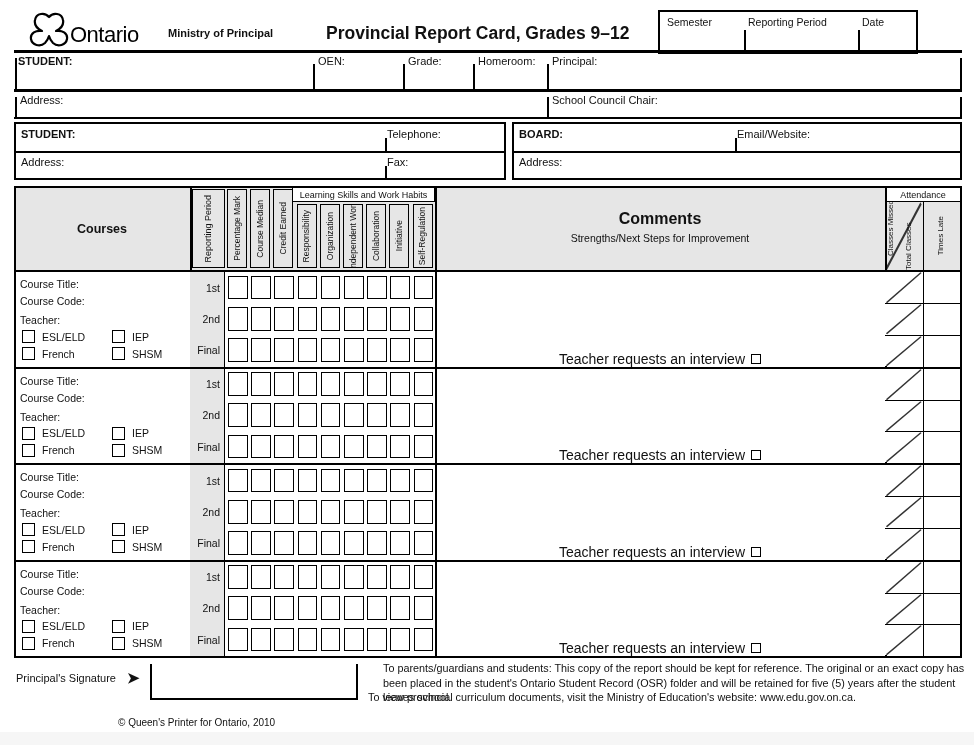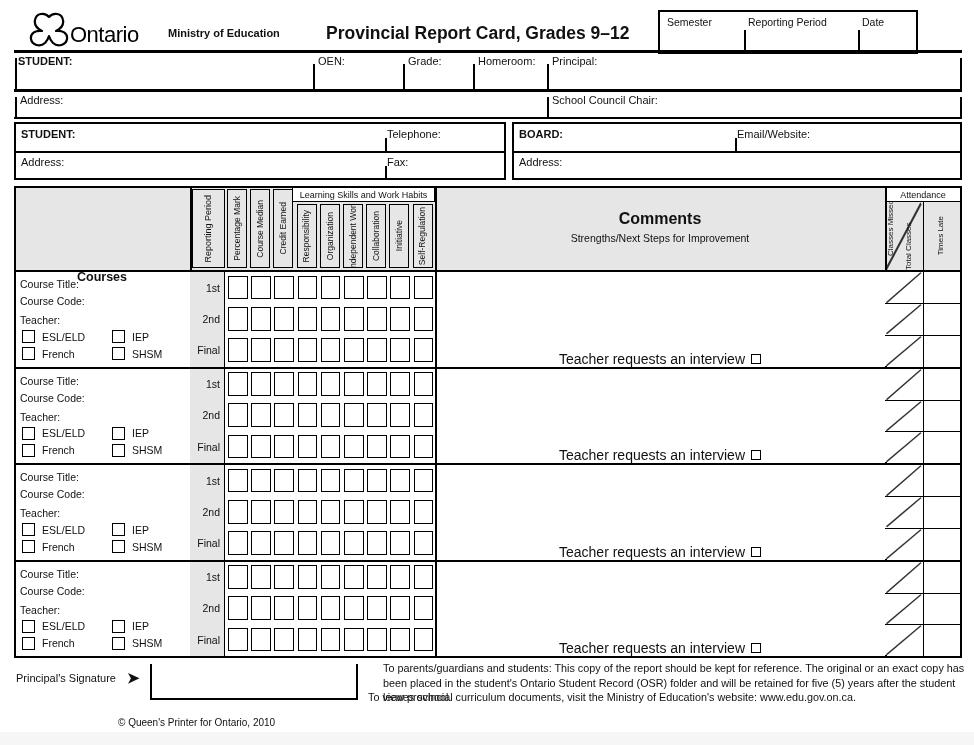--- a/index.html
+++ b/index.html
@@ -69,21 +69,21 @@
 </style>
 </head>
 <body>
 
 <div class="page">
 
   <svg class="abs" style="left:26px;top:12px;" width="46" height="38" viewBox="0 0 46 38">
     <path d="M23 5 C19 0 10 1 9 8 C8 13 12 17 16 19 C10 18 4 21 5 27 C6 33 14 35.5 19 31 C21 29 22.3 26.5 23 24 C23.7 26.5 25 29 27 31 C32 35.5 40 33 41 27 C42 21 36 18 30 19 C34 17 38 13 37 8 C36 1 27 0 23 5 Z" fill="none" stroke="#000" stroke-width="2.2" stroke-linejoin="round"></path>
   </svg>
   <div class="wordmark" style="left:70px;top:22px;">Ontario</div>
-  <div class="ministry" style="left:168px;top:27px;">Ministry of Education</div>
+  <div class="ministry" style="left:168px;top:27px;">Ministry of Principal</div>
   <div class="title" style="left:326px;top:23px;">Provincial Report Card, Grades 9–12</div>
 
   <div class="metabox" style="left:658px;top:10px;width:260px;height:44px;">
     <span class="lbl" style="left:7px;top:4px;font-size:10.5px;">Semester</span>
     <span class="lbl" style="left:88px;top:4px;font-size:10.5px;">Reporting Period</span>
     <span class="lbl" style="left:202px;top:4px;font-size:10.5px;">Date</span>
     <div class="tick" style="left:84px;top:18px;height:24px;"></div>
     <div class="tick" style="left:198px;top:18px;height:24px;"></div>
     <div class="field" style="left:2px;top:16px;width:80px;height:24px;"></div>
     <div class="field" style="left:86px;top:16px;width:110px;height:24px;"></div>
@@ -138,21 +138,21 @@
     <div class="tick" style="left:221px;top:14px;height:13px;"></div>
     <div class="line" style="left:0;top:27px;width:100%;height:1.5px;"></div>
     <span class="lbl" style="left:5px;top:32px;">Address:</span>
     <div class="field" style="left:60px;top:2px;width:158px;height:23px;"></div>
     <div class="field" style="left:305px;top:2px;width:140px;height:23px;"></div>
     <div class="field" style="left:60px;top:30px;width:385px;height:23px;"></div>
   </div>
 
   <div class="tbl-bg" style="left:14px;top:186px;width:948px;height:86px;"></div>
 
-  <div class="courses-hdr" style="left:14px;top:186px;width:176px;height:86px;margin-top:48px;">
+  <div class="courses-hdr" style="left:14px;top:186px;width:176px;height:86px;">
     <span>Courses</span>
   </div>
 
   <div class="vcol" style="left:192px;top:189px;width:33px;height:79px;">
     <span class="vtext" style="font-size:9px;">Reporting Period</span>
   </div>
 
   <div id="header-cols">
       <div class="vcol" style="left: 227px; top: 189px; height: 79px;">
         <span class="vtext">Percentage Mark</span>

